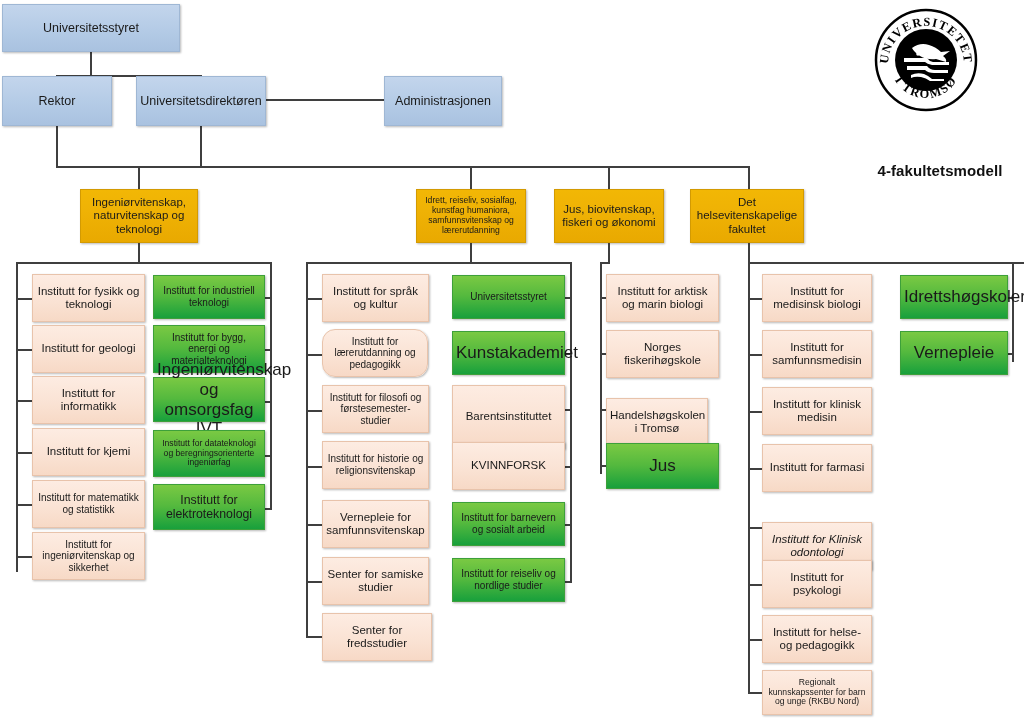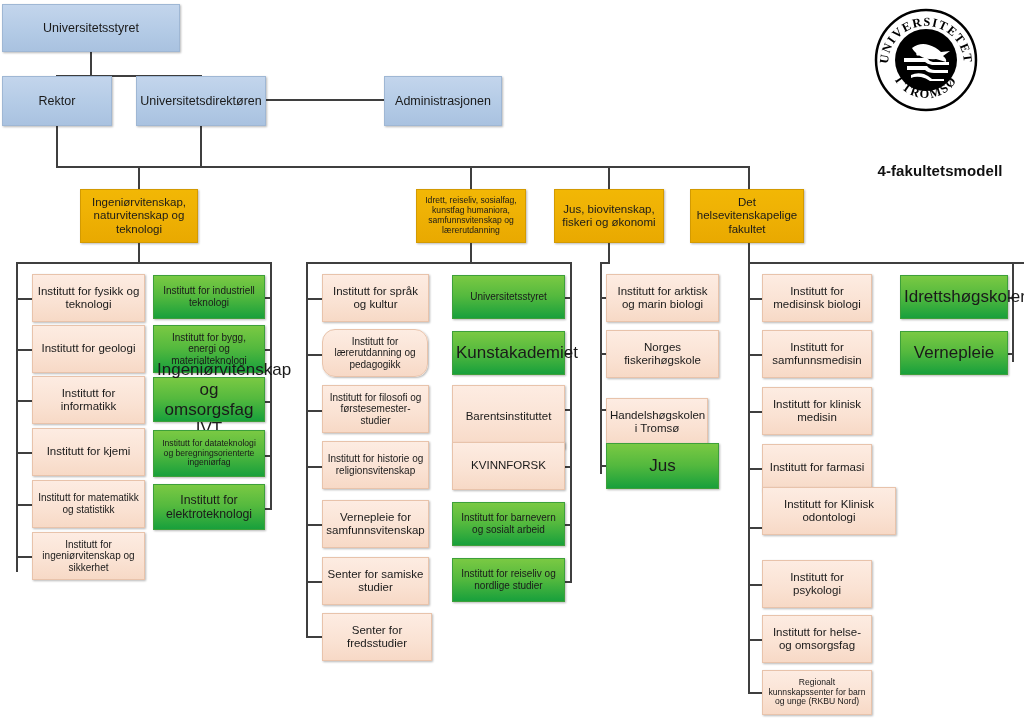--- a/index.html
+++ b/index.html
@@ -286,30 +286,30 @@
     </div>
   <div class="ln h" style="left:748px;top:411px;width:17px;"></div>
   <div class="node peach" style="left:762px;top:387px;width:110px;height:48px;">
     <span>Institutt for klinisk medisin</span>
     </div>
   <div class="ln h" style="left:748px;top:468px;width:17px;"></div>
   <div class="node peach" style="left:762px;top:444px;width:110px;height:48px;">
     <span>Institutt for farmasi</span>
     </div>
   <div class="ln h" style="left:748px;top:527px;width:17px;"></div>
-  <div class="node peach" style="left:762px;top:487px;width:134px;height:48px;">
+  <div class="node peach" style="left:762px;top:522px;width:110px;height:48px;font-style:italic;">
     <span>Institutt for  Klinisk odontologi</span>
     </div>
   <div class="ln h" style="left:748px;top:584px;width:17px;"></div>
   <div class="node peach" style="left:762px;top:560px;width:110px;height:48px;">
     <span>Institutt for psykologi</span>
     </div>
   <div class="ln h" style="left:748px;top:639px;width:17px;"></div>
   <div class="node peach" style="left:762px;top:615px;width:110px;height:48px;">
-    <span>Institutt for helse- og omsorgsfag</span>
+    <span>Institutt for helse- og pedagogikk</span>
     </div>
   <div class="ln h" style="left:748px;top:692px;width:17px;"></div>
   <div class="node peach fs9" style="left:762px;top:670px;width:110px;height:45px;">
     <span>Regionalt kunnskapssenter for barn og unge (RKBU Nord)</span>
     </div>
 
   <div class="ln h" style="left:1000px;top:297px;width:14px;"></div>
   <div class="node green" style="left:900px;top:275px;width:108px;height:44px;">
     <span>Idrettshøgskolen</span>
     </div>

